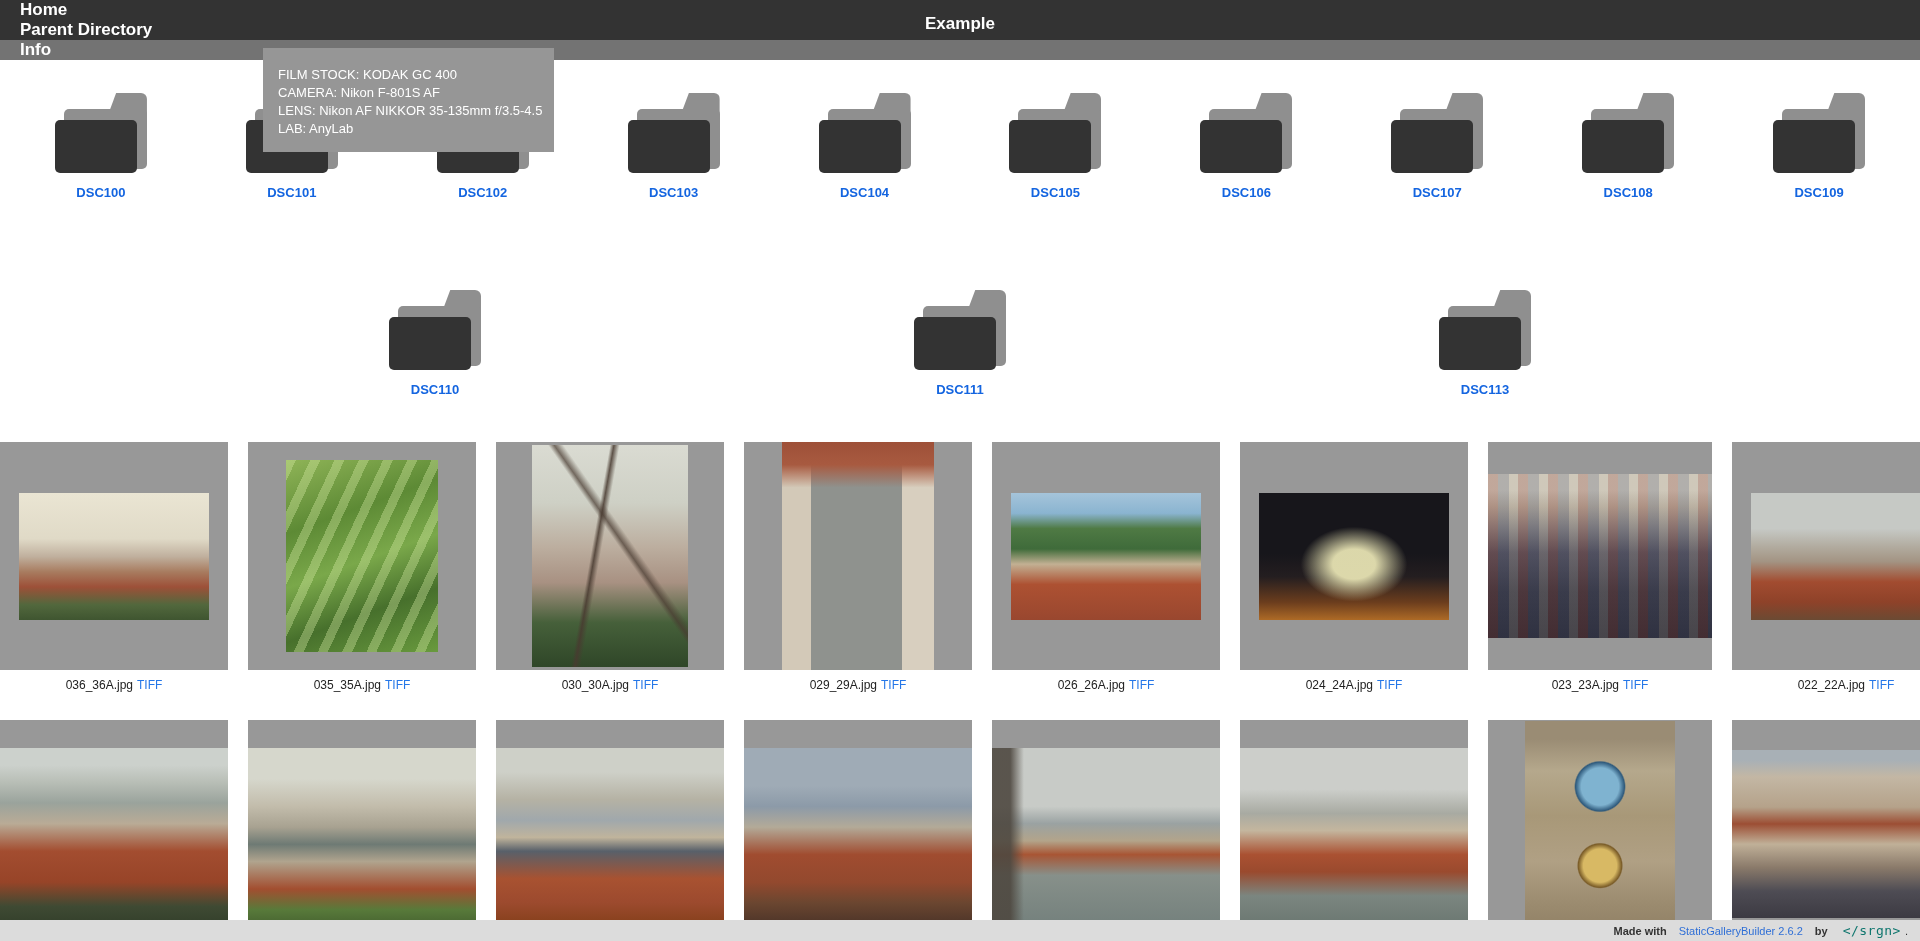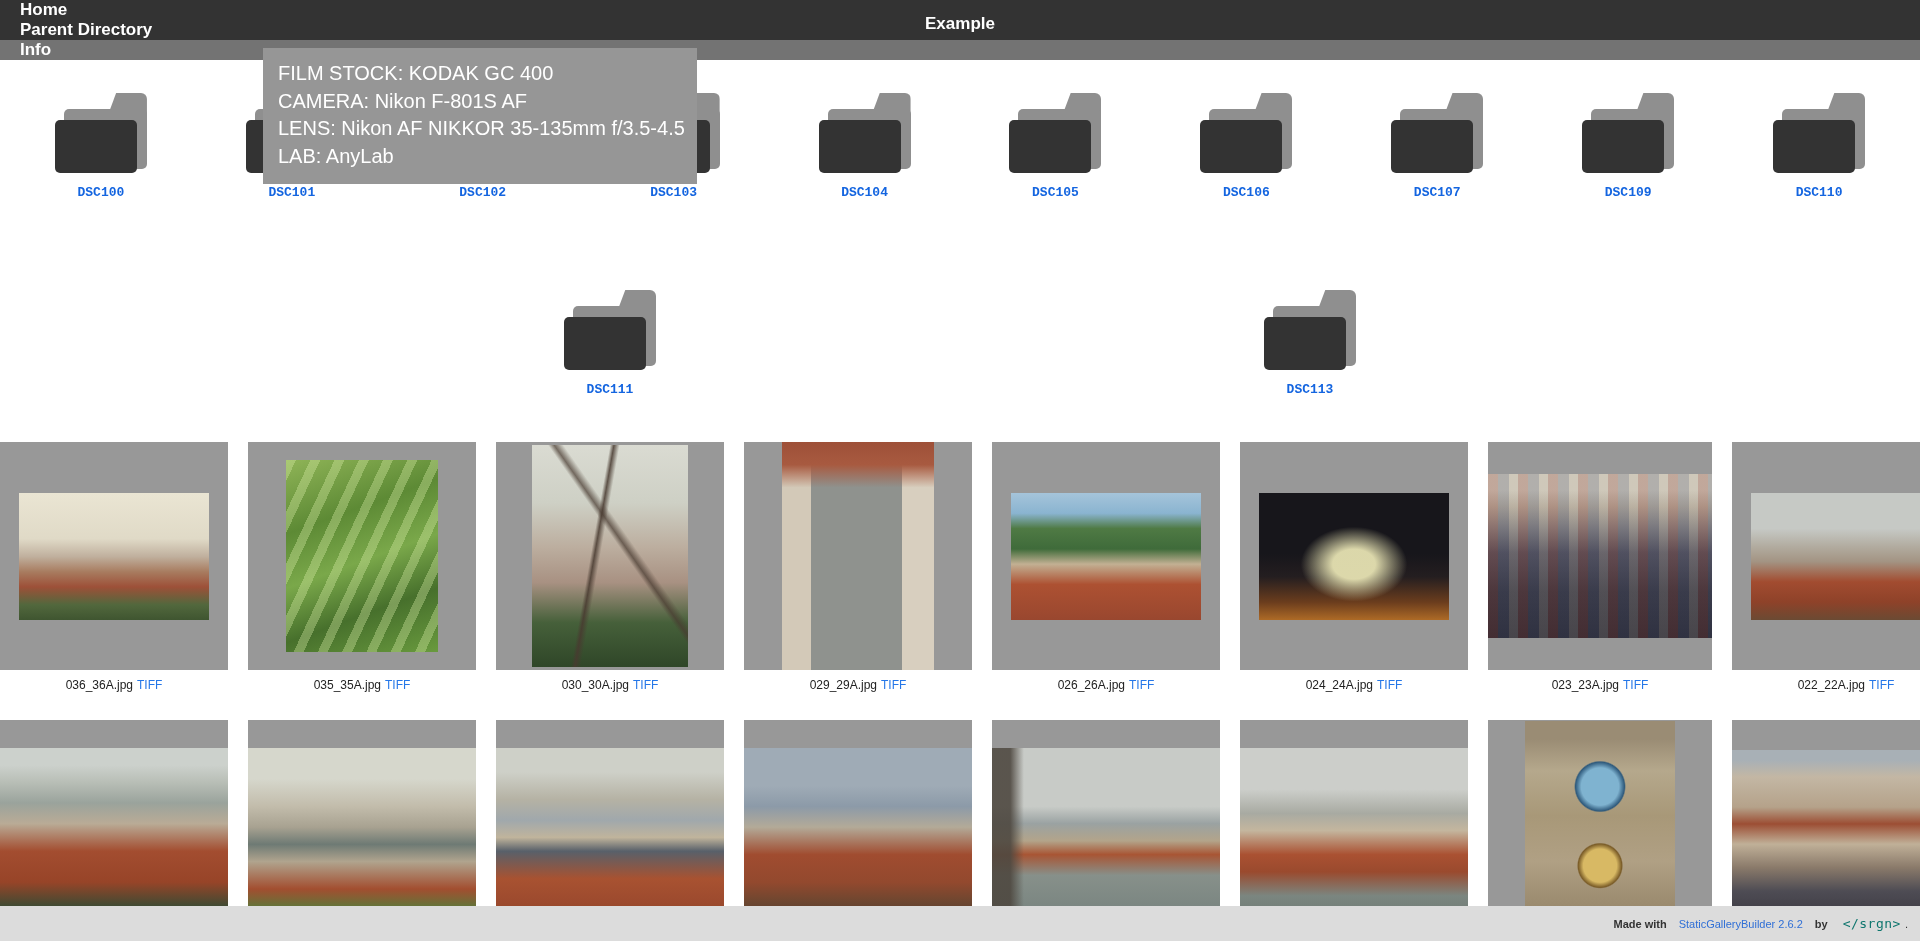--- a/index.html
+++ b/index.html
@@ -40,34 +40,33 @@
     display: flex; align-items: center;
     color: #ffffff; font-weight: bold; font-size: 17px;
   }
 
   
   .info-tooltip {
     position: absolute;
     left: 263px; top: 48px;
     background: #969696;
     color: #ffffff;
-    font-size: 20px;
+    font-size: 13px;
     line-height: 1.38;
-    padding: 12px 12px 14px 15px;
+    padding: 18px 12px 14px 15px;
     z-index: 30;
     white-space: nowrap;
   }
 
   
   .folders {
     display: flex;
     flex-wrap: wrap;
     justify-content: space-evenly;
     background: #ffffff;
-    font-family: Liberation Mono, monospace;
   }
   .folder-item {
     width: 180px;
     margin: 45px 0;
     display: flex;
     flex-direction: column;
     align-items: center;
     text-decoration: none;
   }
   .folder { position: relative; width: 92px; height: 80px; }
@@ -154,21 +153,21 @@
   .p-astro-clock { background:
       radial-gradient(circle 36px at 50% 29%, #7fb3d0 0 52%, #2f5a7c 68%, rgba(0,0,0,0) 72%),
       radial-gradient(circle 32px at 50% 64%, #d8b964 0 52%, #7a5c28 68%, rgba(0,0,0,0) 72%),
       linear-gradient(180deg,#9a8c74 0 8%,#b5a88c 22%,#a89878 42%,#b0a084 62%,#9a8a6e 82%,#8a7a60 100%); }
   .p-square-crowd { background: linear-gradient(180deg,#a8b0b6 0 6%,#c3b7a4 16%,#b5a28a 34%,#9c4e34 44%,#c0b098 56%,#8a7a6a 70%,#4e4c54 84%,#3c3a42 100%); }
 
   
   .footer {
     position: fixed;
     left: 0; right: 0; bottom: 0;
-    height: 35px;
+    height: 21px;
     background: #dcdcdc;
     display: flex;
     align-items: center;
     justify-content: flex-end;
     padding: 0 12px;
     font-size: 11px;
     color: #333333;
     z-index: 40;
     text-align: center;
   }
@@ -264,20 +263,28 @@
         <div class="front"></div>
       </div>
       <span class="folder-label">DSC107</span>
     </a>
     <a class="folder-item">
       <div class="folder">
         <div class="tab"></div>
         <div class="back"></div>
         <div class="front"></div>
       </div>
+      <span class="folder-label">DSC108</span>
+    </a>
+    <a class="folder-item">
+      <div class="folder">
+        <div class="tab"></div>
+        <div class="back"></div>
+        <div class="front"></div>
+      </div>
       <span class="folder-label">DSC109</span>
     </a>
     <a class="folder-item">
       <div class="folder">
         <div class="tab"></div>
         <div class="back"></div>
         <div class="front"></div>
       </div>
       <span class="folder-label">DSC110</span>
     </a>

